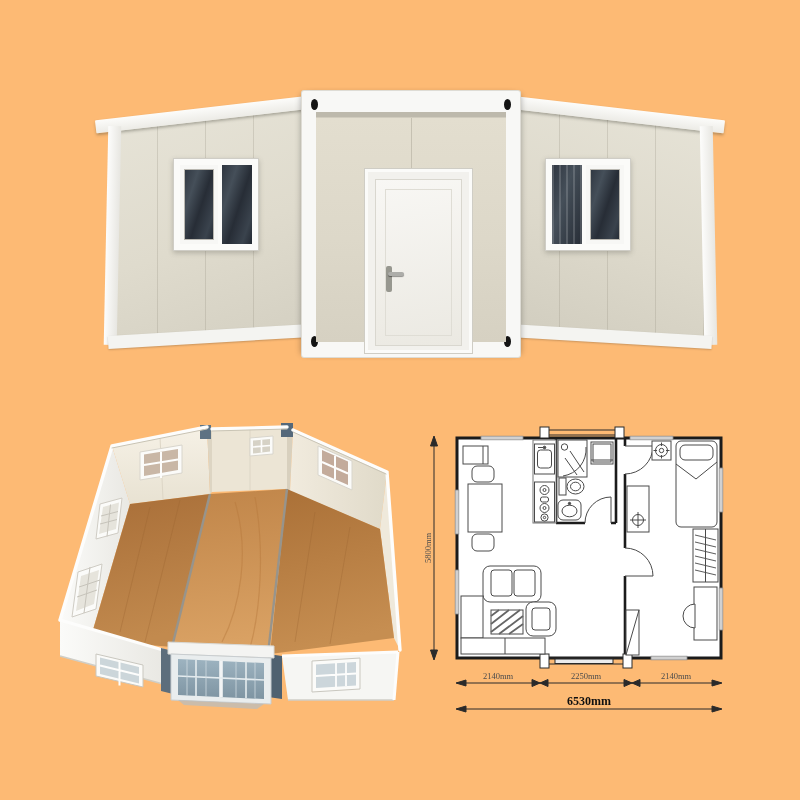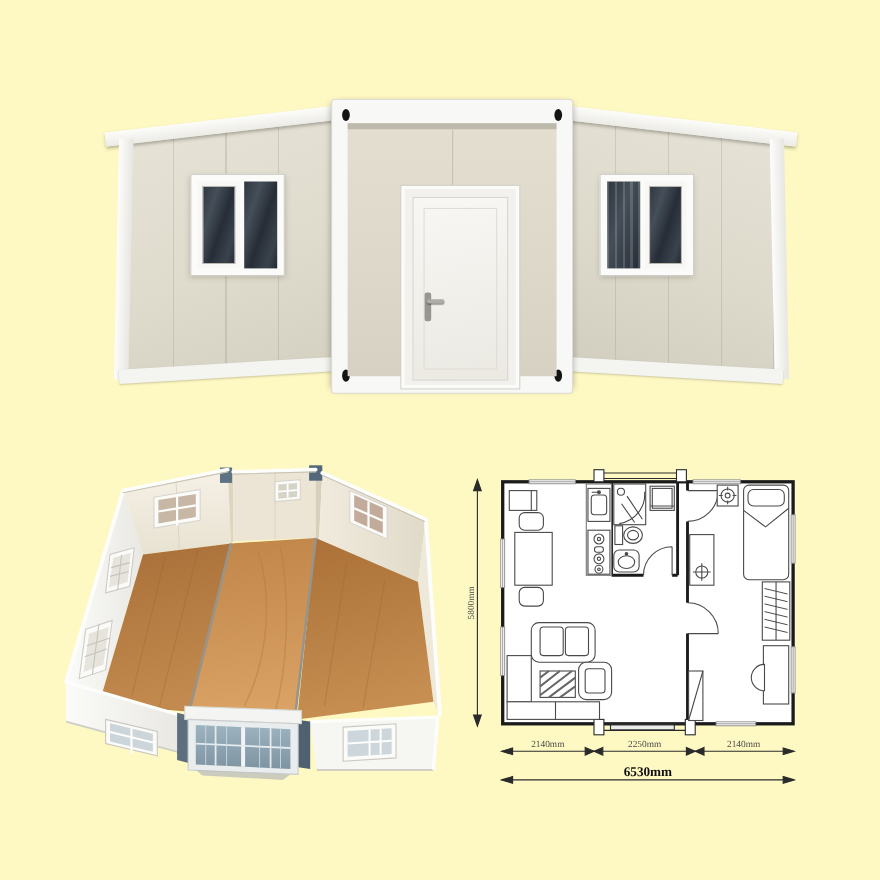--- a/index.html
+++ b/index.html
@@ -1,16 +1,16 @@
 <!DOCTYPE html>
 <html><head>
 <meta charset="utf-8">
 <style>
   html,body{margin:0;padding:0;background:#fff;}
-  .canvas{position:relative;width:800px;height:800px;background:#fef9c3;overflow:hidden;
+  .canvas{position:relative;width:800px;height:800px;background:#fdba74;overflow:hidden;
           font-family:"Liberation Sans",sans-serif;}
   .abs{position:absolute;}
 
   
   .wingwall{position:absolute;top:100px;width:198px;height:245px;}
   .wingwall.left{left:110px;
     background:linear-gradient(160deg,#e7e4d8 0%,#dfdbcd 55%,#d3cfc1 100%);
     -webkit-clip-path:polygon(0 26px,100% 3px,100% 232px,0 244px);
     clip-path:polygon(0 26px,100% 3px,100% 232px,0 244px);}
   .wingwall.right{left:512px;

